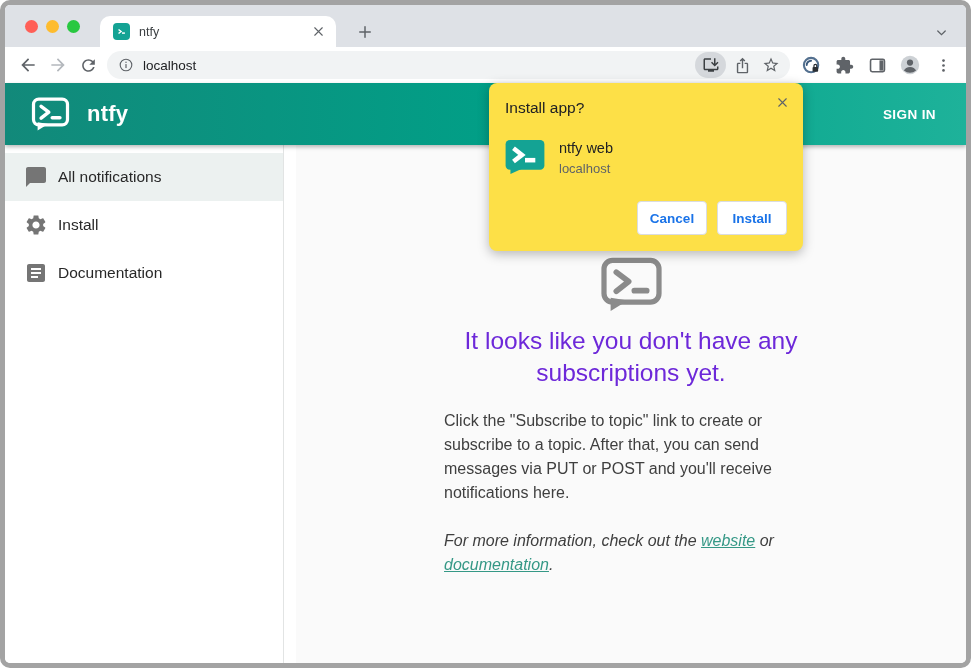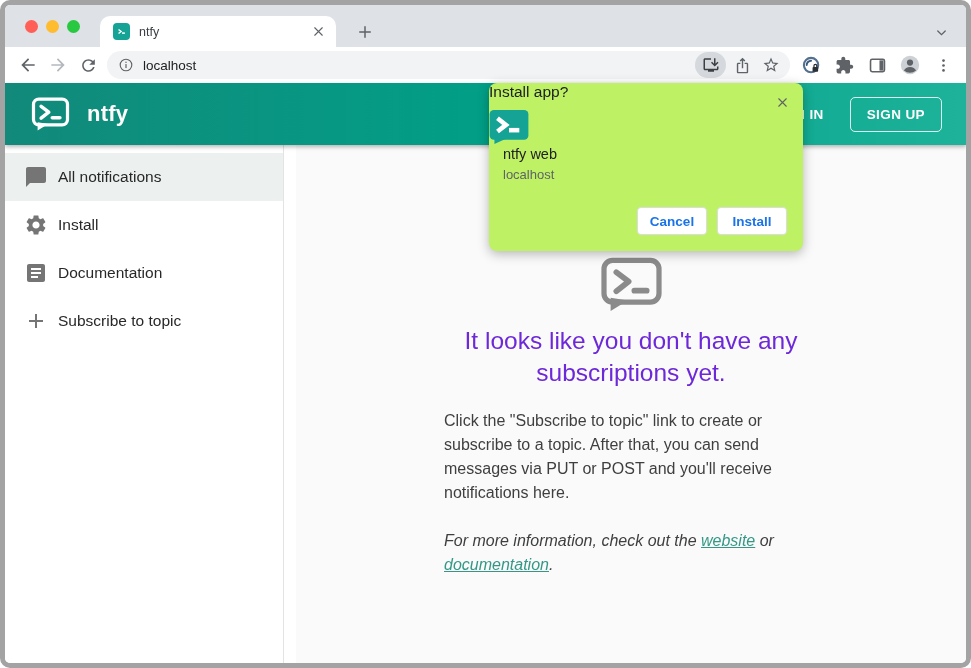--- a/index.html
+++ b/index.html
@@ -56,31 +56,31 @@
 
   .main { flex:1; background:#fafafa; padding-top:112px; }
   .big-logo { display:block; width:63px; height:55px; color:#8b8b8b; margin:0 auto; }
   .main-heading { width:480px; margin:13px auto 0; text-align:center; font-size:24.5px;
                   font-weight:400; color:#6d28d9; line-height:32px; }
   .main-text { width:350px; margin:20px 0 0 148px; font-size:16px; line-height:24px; color:#3f3f3f; }
   .main-text p + p { margin-top:24px;font-style:italic; }
   .main-text a { color:#359886; text-decoration:underline; cursor:pointer; }
 
   
-  .dialog { position:absolute; left:484px; top:78px; width:314px; height:168px; background:#bef264;
-            border-radius:8px; box-shadow:0 3px 12px rgba(0,0,0,0.28); z-index:50; }
+  .dialog { position:absolute; left:484px; top:78px; width:314px; height:168px; background:#fde047;
+            border-radius:8px; box-shadow:0 3px 12px rgba(0,0,0,0.28); padding:16px; z-index:50; }
   .dlg-title { font-size:15.5px; color:#202124; }
   .dlg-close { position:absolute; top:6px; right:7px; width:27px; height:27px; }
-  .dlg-app { display:flex; align-items:flex-start; margin-top:8px;flex-direction:column; }
+  .dlg-app { display:flex; align-items:flex-start; margin-top:22px; }
   .dlg-appicon { width:40px; height:36px; flex:none; }
   .dlg-appinfo { margin-left:14px; padding-top:1px; }
   .dlg-appname { font-size:14.5px; color:#202124; }
   .dlg-origin { font-size:13px; color:#5f6368; margin-top:5px; }
   .dlg-actions { position:absolute; right:16px; bottom:16px; display:flex; gap:10px; }
-  .dlg-btn { min-width:70px; height:28px; background:#fff; border:1px solid #dadce0; border-radius:4px;
+  .dlg-btn { min-width:70px; height:34px; background:#fff; border:1px solid #dadce0; border-radius:4px;
              color:#1a73e8; font-size:13.5px; font-weight:bold; font-family:inherit; cursor:pointer; }
 </style>
 </head>
 <body>
 
 <div class="window">
 
   <div class="tabstrip">
     <div class="traffic">
       <span class="tl-red"></span>
@@ -198,21 +198,20 @@
       <svg width="39" height="34" viewBox="0 0 66 58">
           <rect x="4" y="3.5" width="58" height="44" rx="9" fill="none" stroke="currentColor" stroke-width="5.5"></rect>
           <path d="M11 43 L11 57 L29 46 Z" fill="currentColor"></path>
           <path d="M17 16 L30 25.8 L17 36" fill="none" stroke="currentColor" stroke-width="6" stroke-linecap="round" stroke-linejoin="round"></path>
           <path d="M36 35.5 L49 35.5" stroke="currentColor" stroke-width="6" stroke-linecap="round"></path>
         </svg>
     </span>
     <span class="brand-name">ntfy</span>
     <div class="hdr-right">
       <button class="signin-btn">SIGN IN</button>
-      <button class="signup-btn">SIGN UP</button>
     </div>
   </div>
 
   <div class="app-body">
     <div class="sidebar">
 
       <div class="side-item selected">
         <span class="side-icon">
           <svg width="24" height="24" viewBox="0 0 24 24">
               <path d="M20 2H4c-1.1 0-1.99.9-1.99 2L2 22l4-4h14c1.1 0 2-.9 2-2V4c0-1.1-.9-2-2-2z" fill="currentColor"></path>
@@ -233,28 +232,20 @@
       <div class="side-item">
         <span class="side-icon">
           <svg width="24" height="24" viewBox="0 0 24 24">
               <path d="M19 3H5c-1.1 0-2 .9-2 2v14c0 1.1.9 2 2 2h14c1.1 0 2-.9 2-2V5c0-1.1-.9-2-2-2zm-5 14H7v-2h7v2zm3-4H7v-2h10v2zm0-4H7V7h10v2z" fill="currentColor"></path>
             </svg>
         </span>
         <span class="side-label">Documentation</span>
       </div>
 
 
-      <div class="side-item">
-        <span class="side-icon">
-          <svg width="24" height="24" viewBox="0 0 24 24">
-              <path d="M19 13h-6v6h-2v-6H5v-2h6V5h2v6h6v2z" fill="currentColor"></path>
-            </svg>
-        </span>
-        <span class="side-label">Subscribe to topic</span>
-      </div>
     </div>
 
     <div class="main">
       <span class="big-logo">
         <svg width="63" height="55" viewBox="0 0 66 58">
             <rect x="4" y="3.5" width="58" height="44" rx="9" fill="none" stroke="currentColor" stroke-width="5.5"></rect>
             <path d="M11 43 L11 57 L29 46 Z" fill="currentColor"></path>
             <path d="M17 16 L30 25.8 L17 36" fill="none" stroke="currentColor" stroke-width="6" stroke-linecap="round" stroke-linejoin="round"></path>
             <path d="M36 35.5 L49 35.5" stroke="currentColor" stroke-width="6" stroke-linecap="round"></path>
           </svg>

